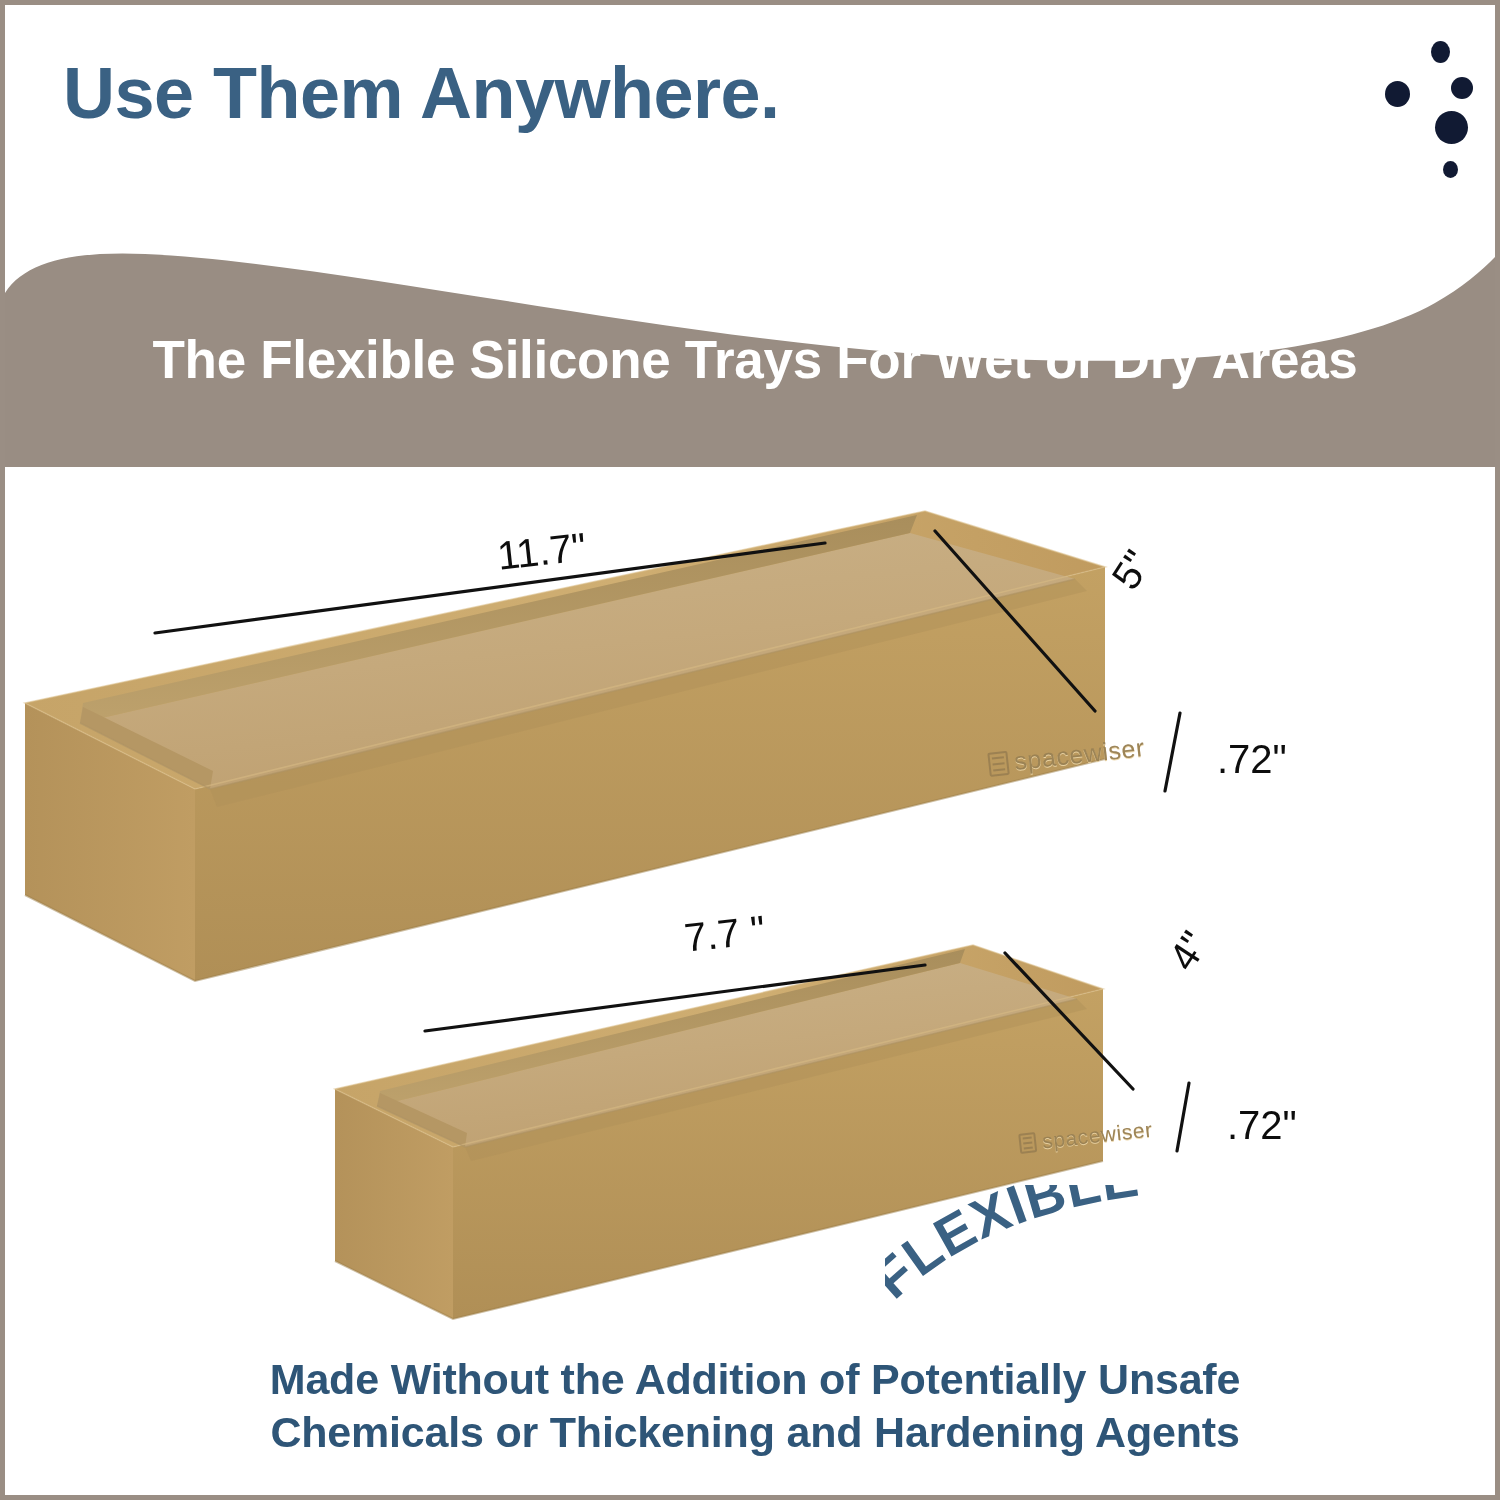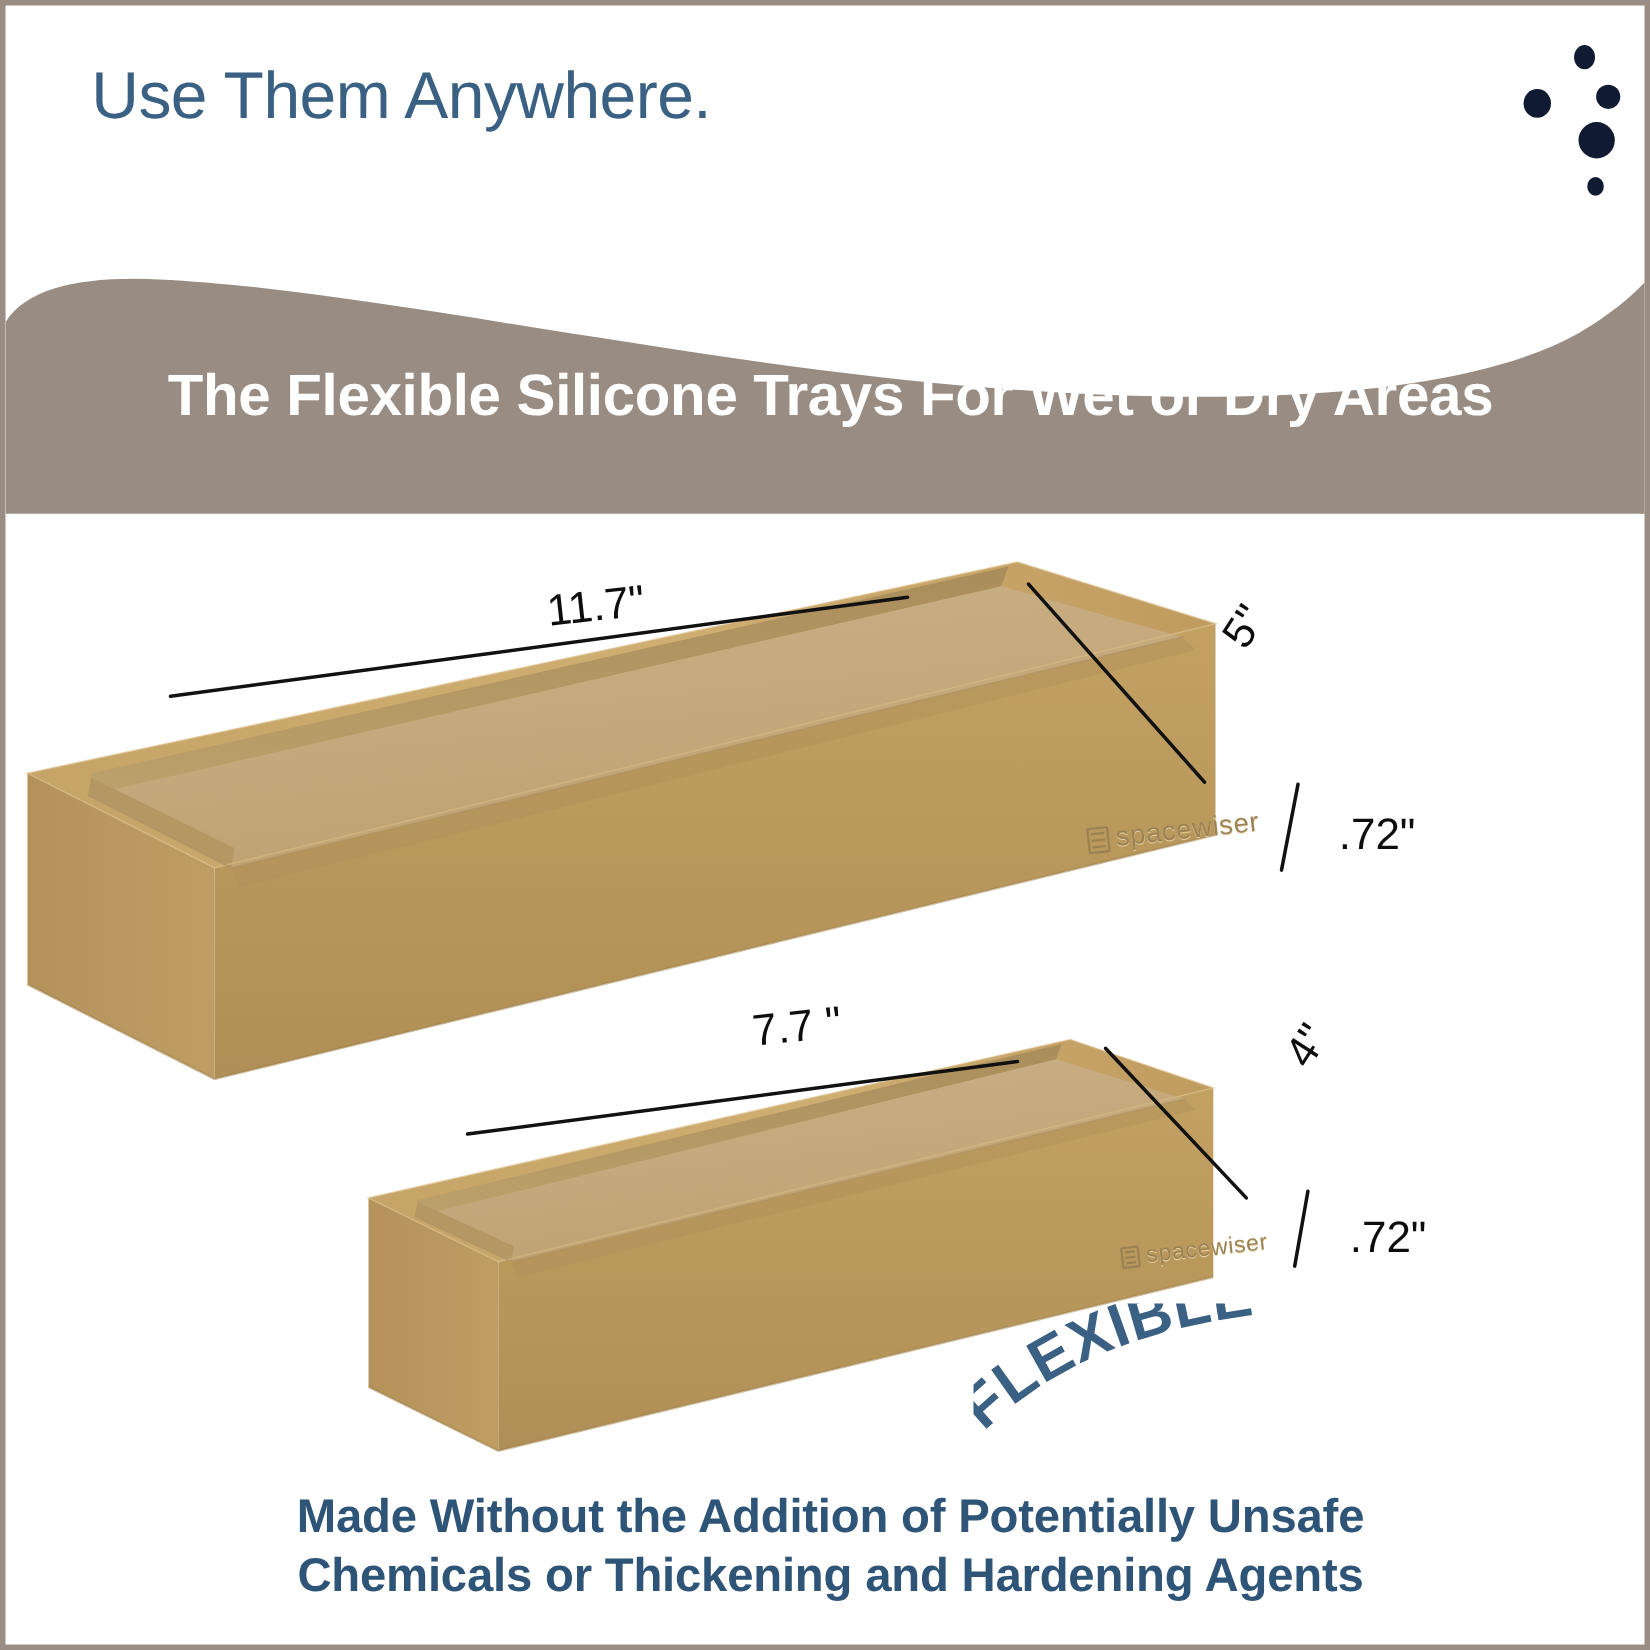--- a/index.html
+++ b/index.html
@@ -17,27 +17,26 @@
     background: #ffffff;
     overflow: hidden;
     box-sizing: border-box;
     border: 5px solid #9a8e84;
   }
   
   .headline {
     position: absolute;
     left: 58px;
     top: 52px;
-    font-size: 60px;
-    font-weight: 400;
+    font-size: 72px;
+    font-weight: 700;
     letter-spacing: -0.5px;
     color: #3a6183;
     white-space: nowrap;
     line-height: 1;
-    margin-left: 20px;
   }
   .dots-cluster {
     position: absolute;
     left: 1368px;
     top: 28px;
     width: 130px;
     height: 150px;
   }
   .dot {
     position: absolute;

